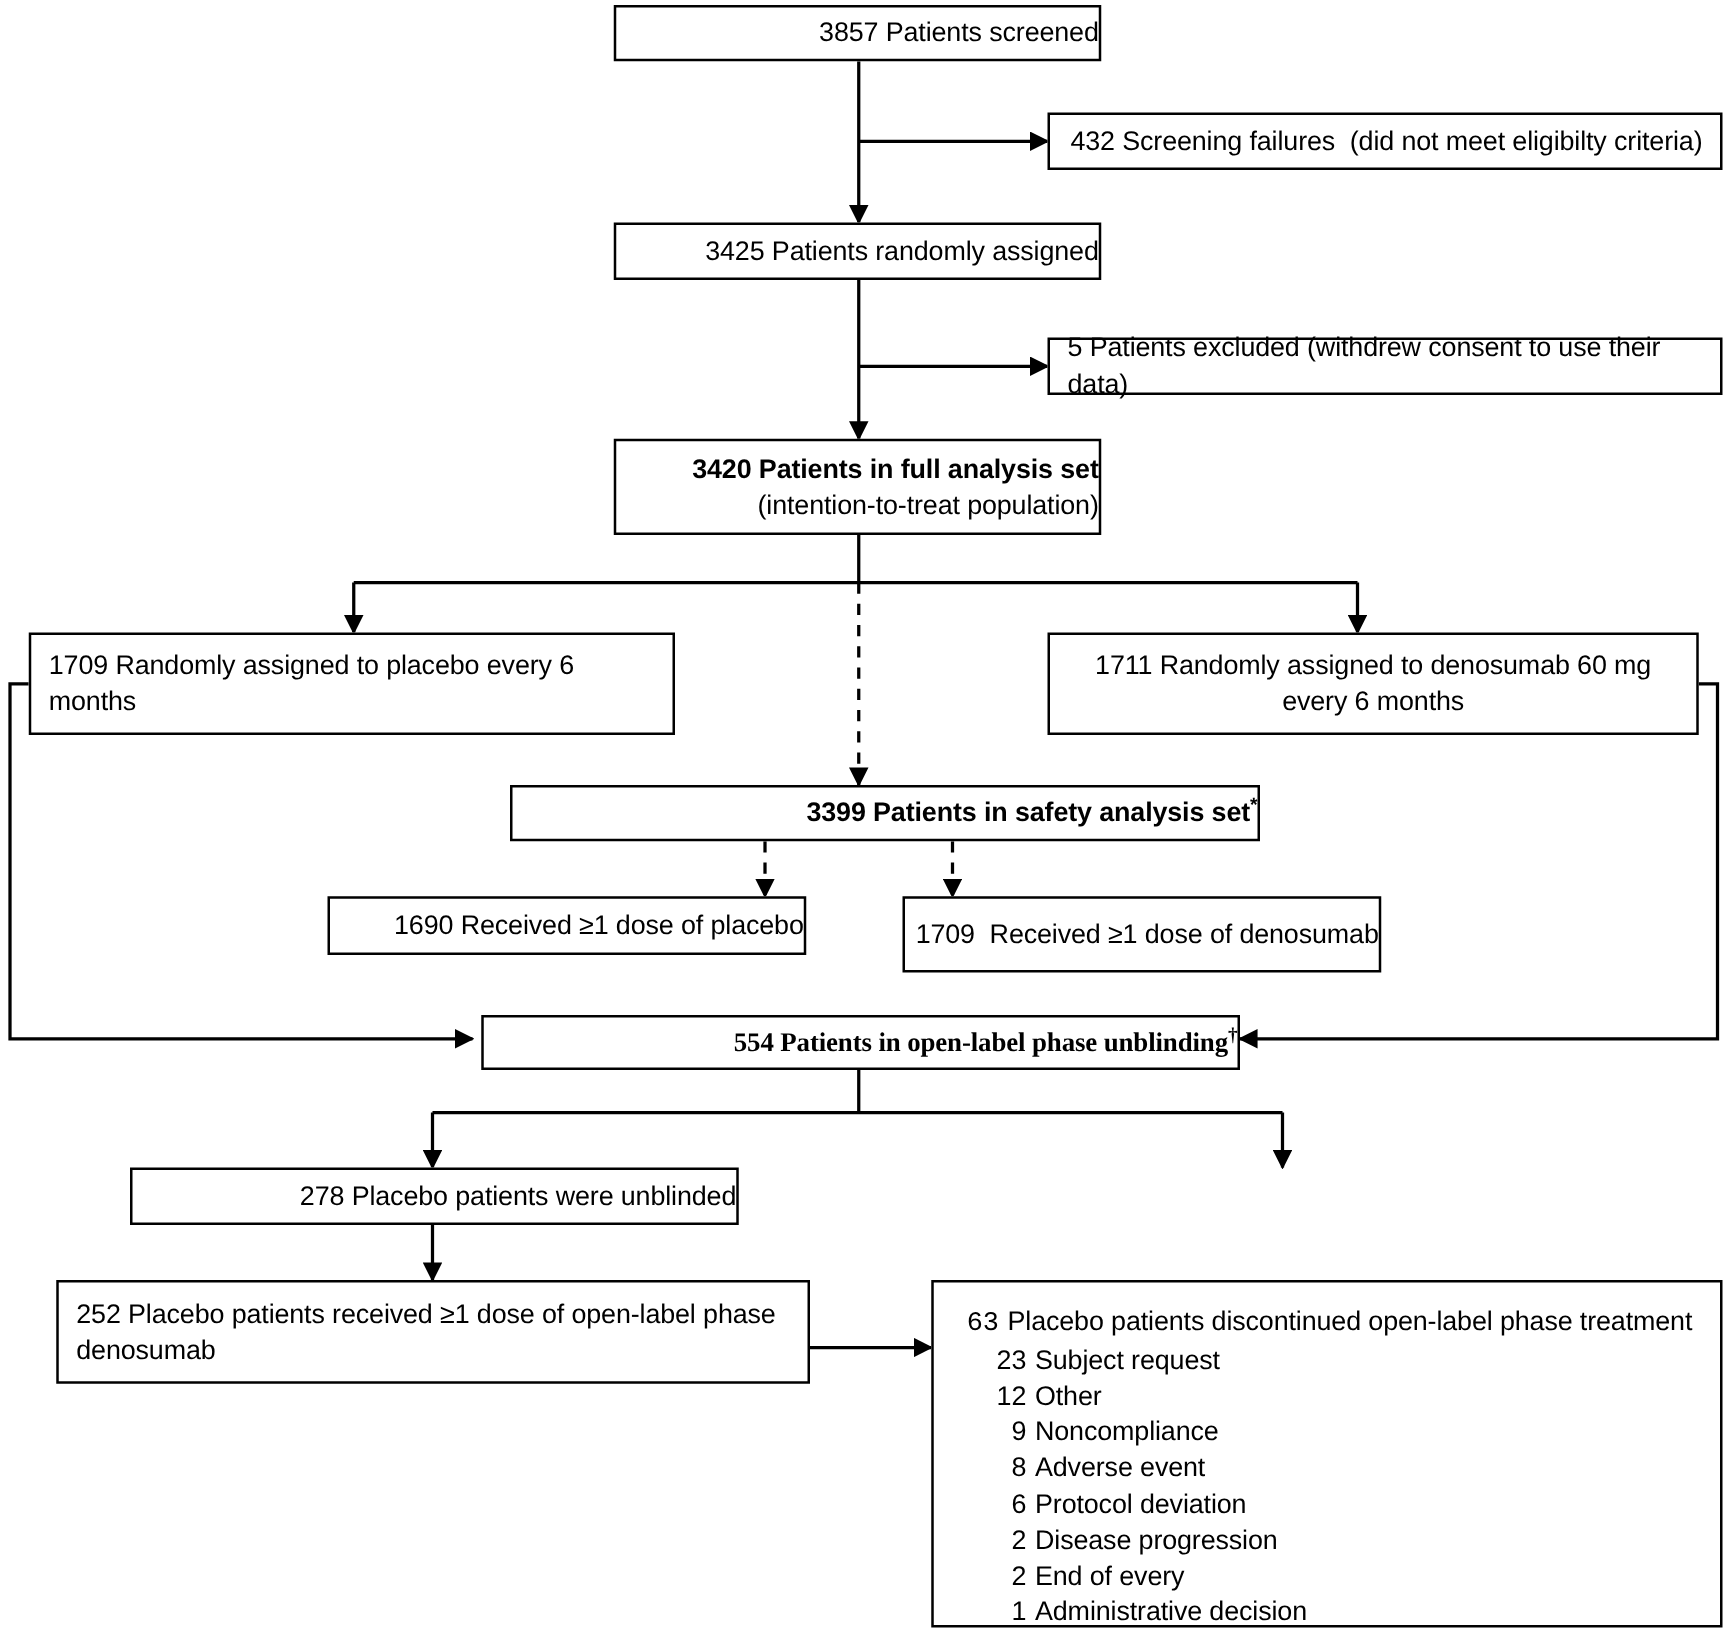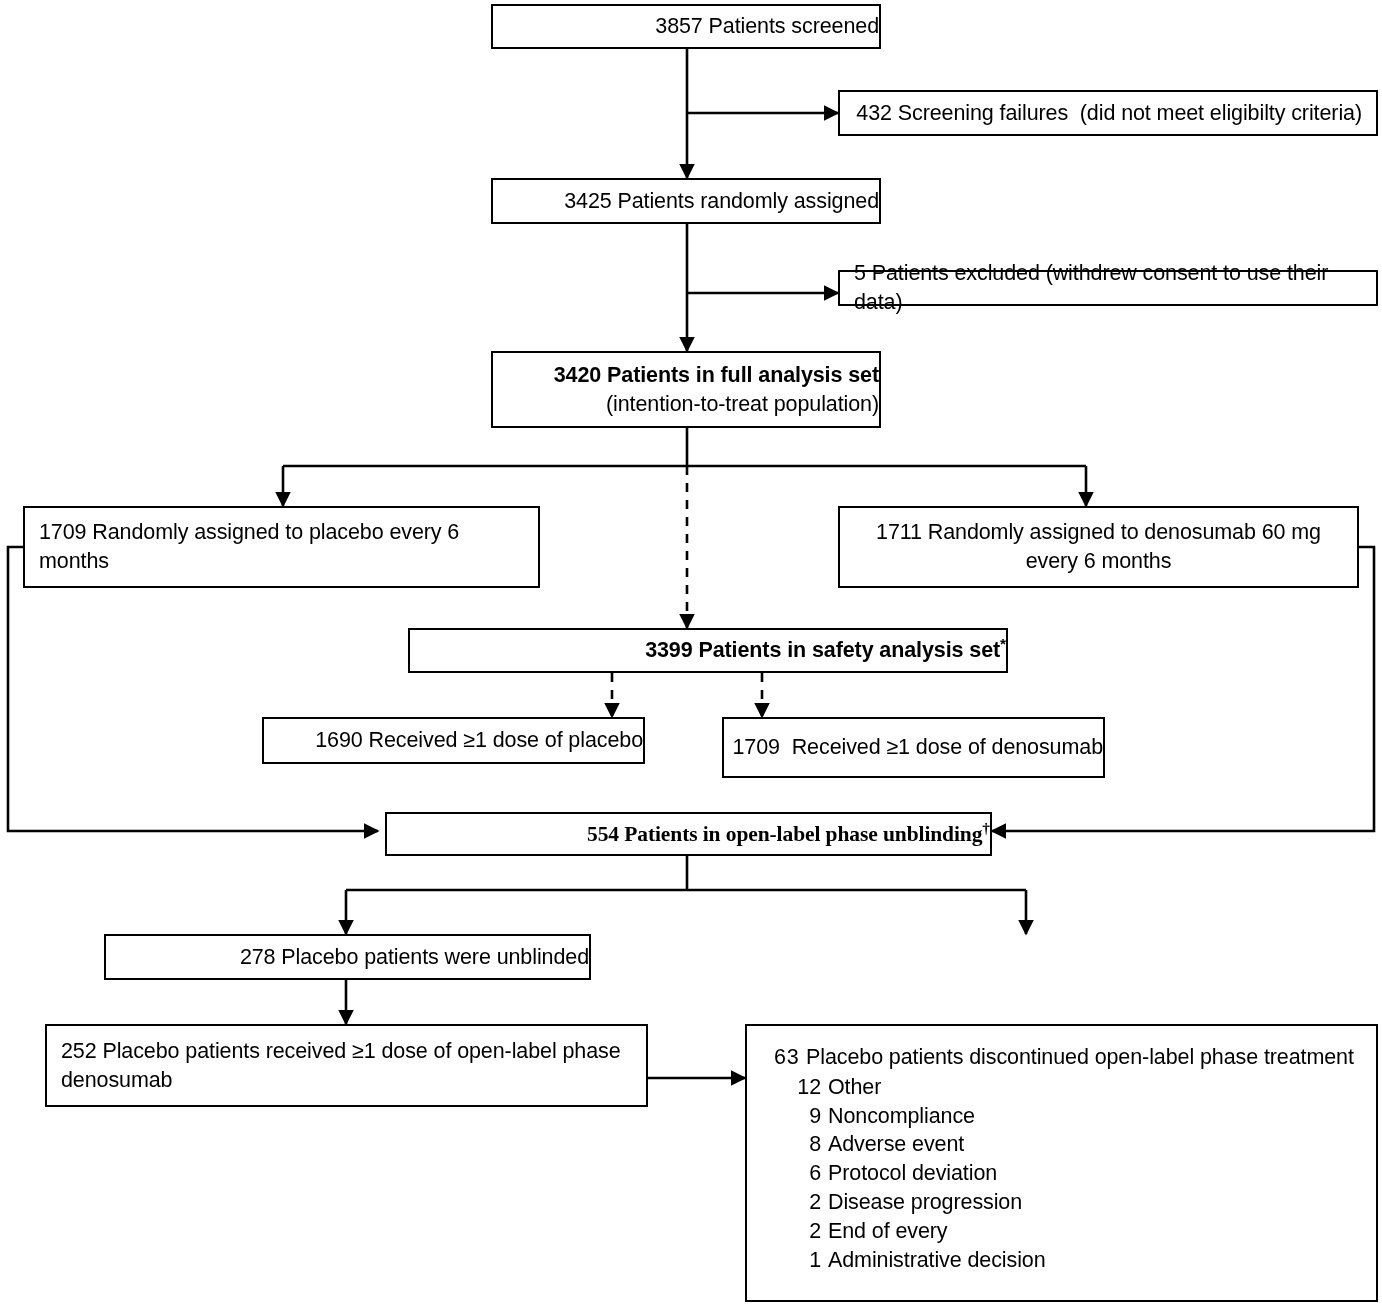--- a/index.html
+++ b/index.html
@@ -132,21 +132,21 @@
   </div>
 
   <div class="node left pad-l" style="left:838px; top:90px; width:540px; height:46px;align-items:flex-end;">
     <span class="line">432 Screening failures  (did not meet eligibilty criteria)</span>
   </div>
 
   <div class="node center pad-c" style="left:491px; top:178px; width:390px; height:46px;">
     <span class="line">3425 Patients randomly assigned</span>
   </div>
 
-  <div class="node left pad-l" style="left:838px; top:270px; width:540px; height:36px;">
+  <div class="node left pad-l" style="left:838px; top:270px; width:540px; height:46px;">
     <span class="line">5 Patients excluded (withdrew consent to use their data)</span>
   </div>
 
   <div class="node center pad-c" style="left:491px; top:351px; width:390px; height:77px;">
     <span class="line bold">3420 Patients in full analysis set</span>
     <span class="line">(intention-to-treat population)</span>
   </div>
 
   <div class="node left pad-l" style="left:23px; top:506px; width:517px; height:82px;">
     <span class="line">1709 Randomly assigned to placebo every 6 months</span>
@@ -182,20 +182,24 @@
   </div>
 
   <div class="node left" style="left:745px; top:1024px; width:633px; height:278px; padding:0 10px 0 18px; justify-content:flex-start;">
     <div class="reasons" style="padding-top:17px;">
       <div class="reason-row head-row">
         <span class="num">63</span>
         <span class="lbl">Placebo patients discontinued open-label phase treatment</span>
       </div>
       <div class="reasons-sub">
         <div class="reason-row">
+          <span class="num">23</span>
+          <span class="lbl">Subject request</span>
+        </div>
+        <div class="reason-row">
           <span class="num">12</span>
           <span class="lbl">Other</span>
         </div>
         <div class="reason-row">
           <span class="num">9</span>
           <span class="lbl">Noncompliance</span>
         </div>
         <div class="reason-row">
           <span class="num">8</span>
           <span class="lbl">Adverse event</span>

